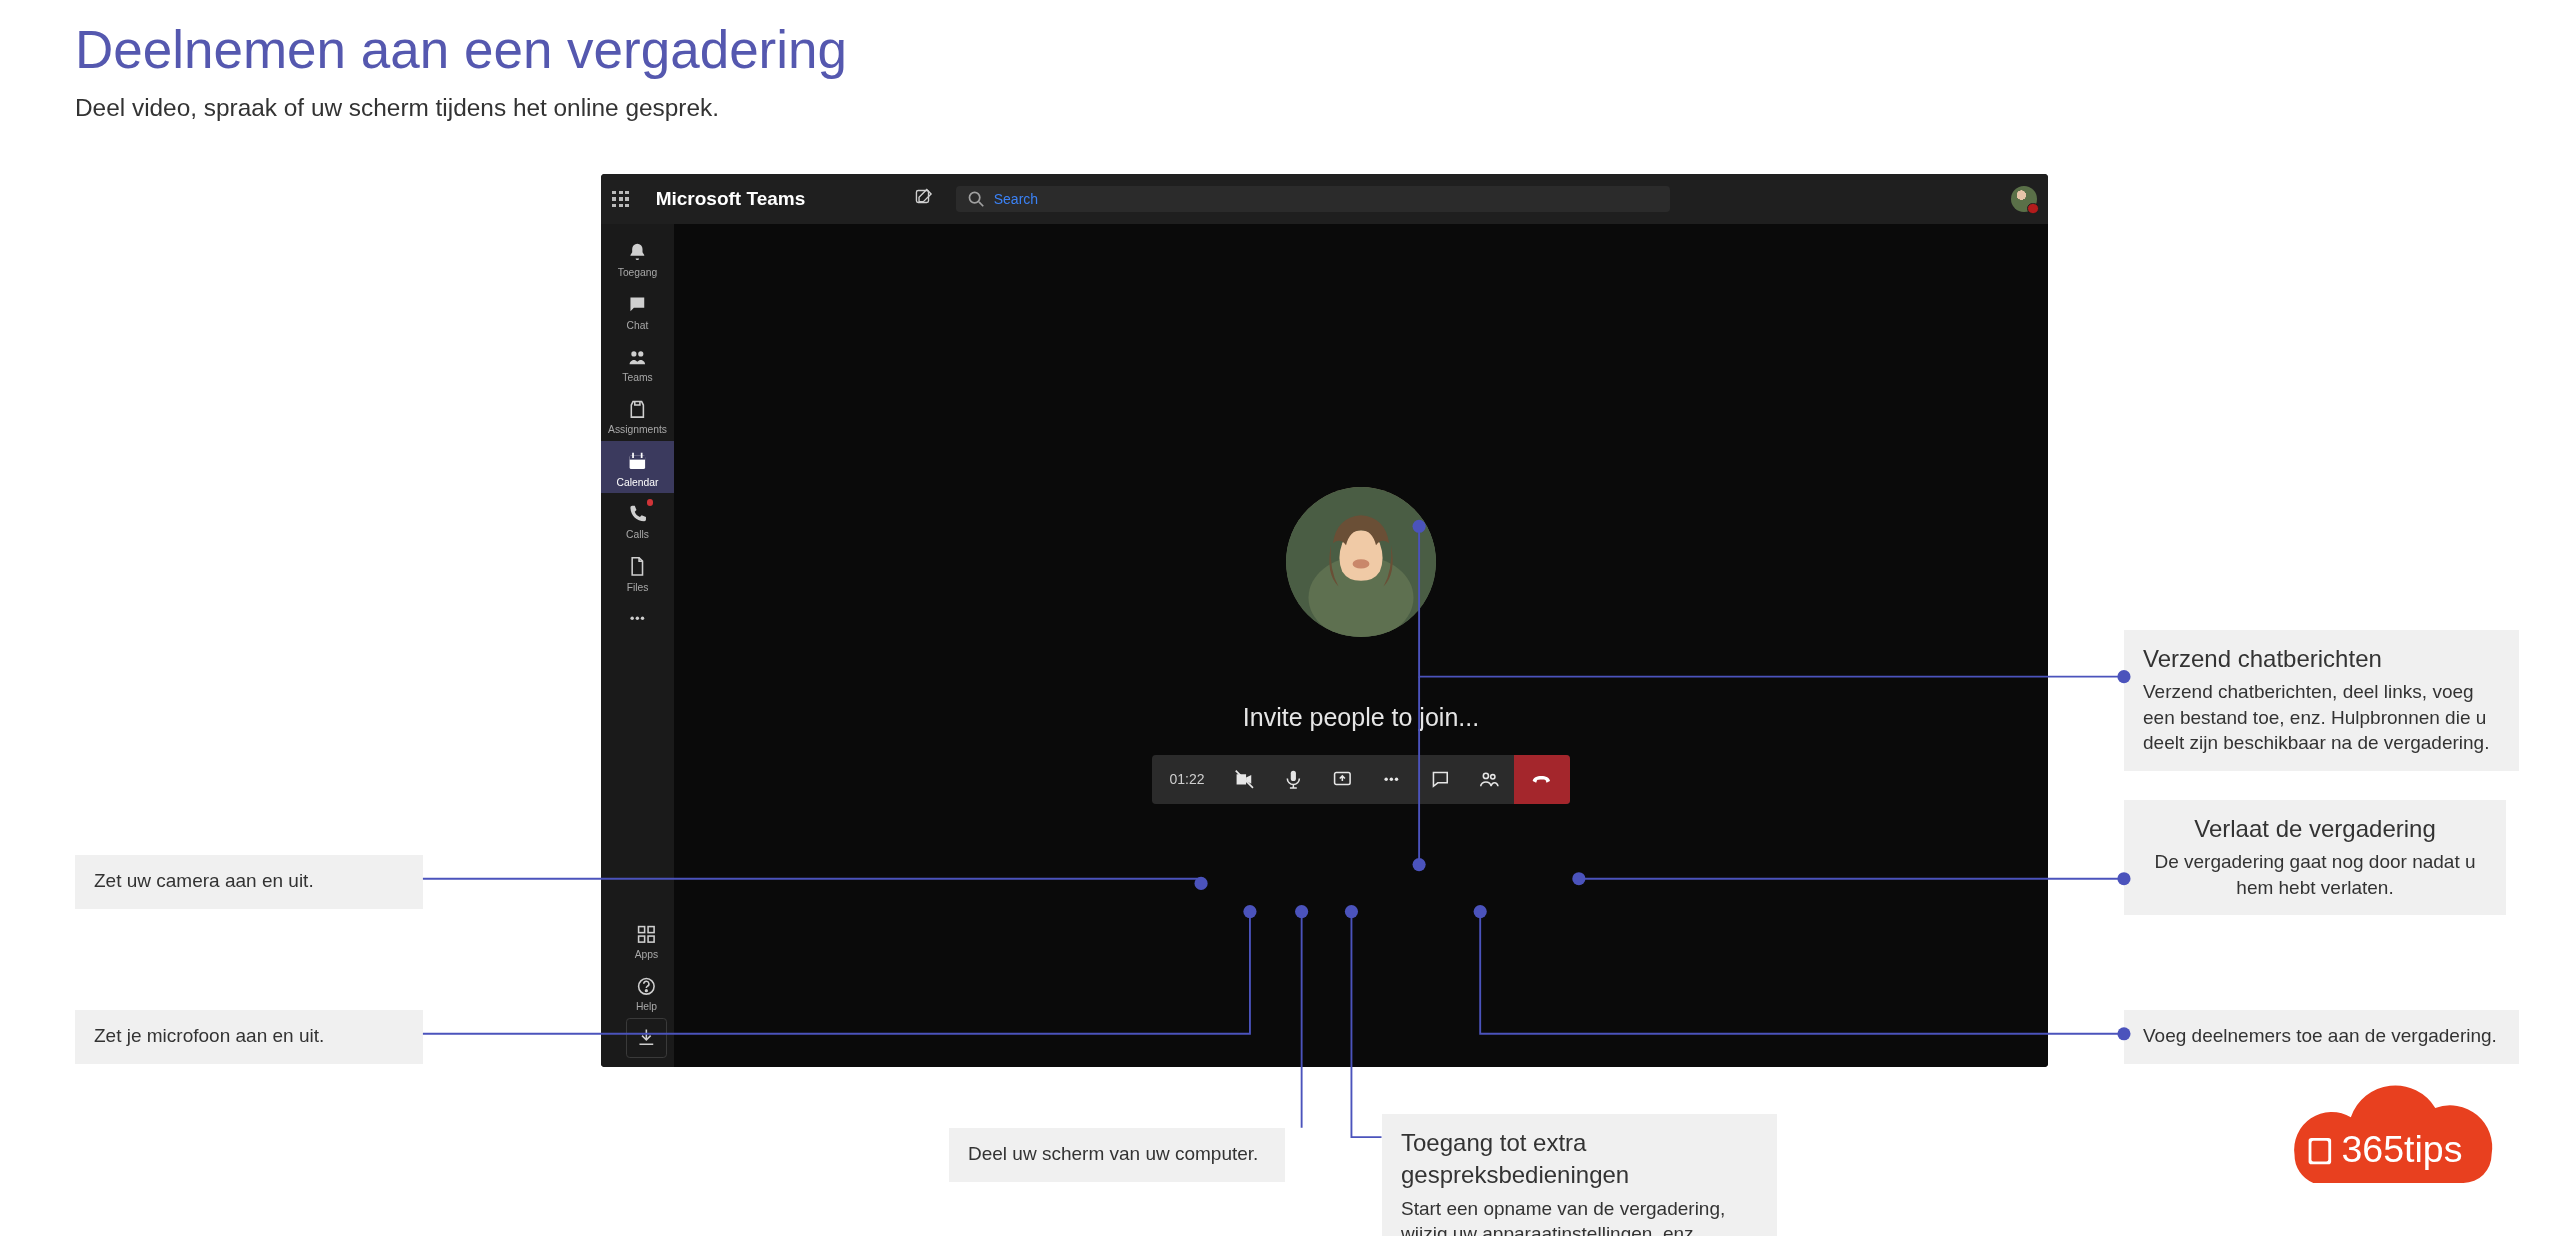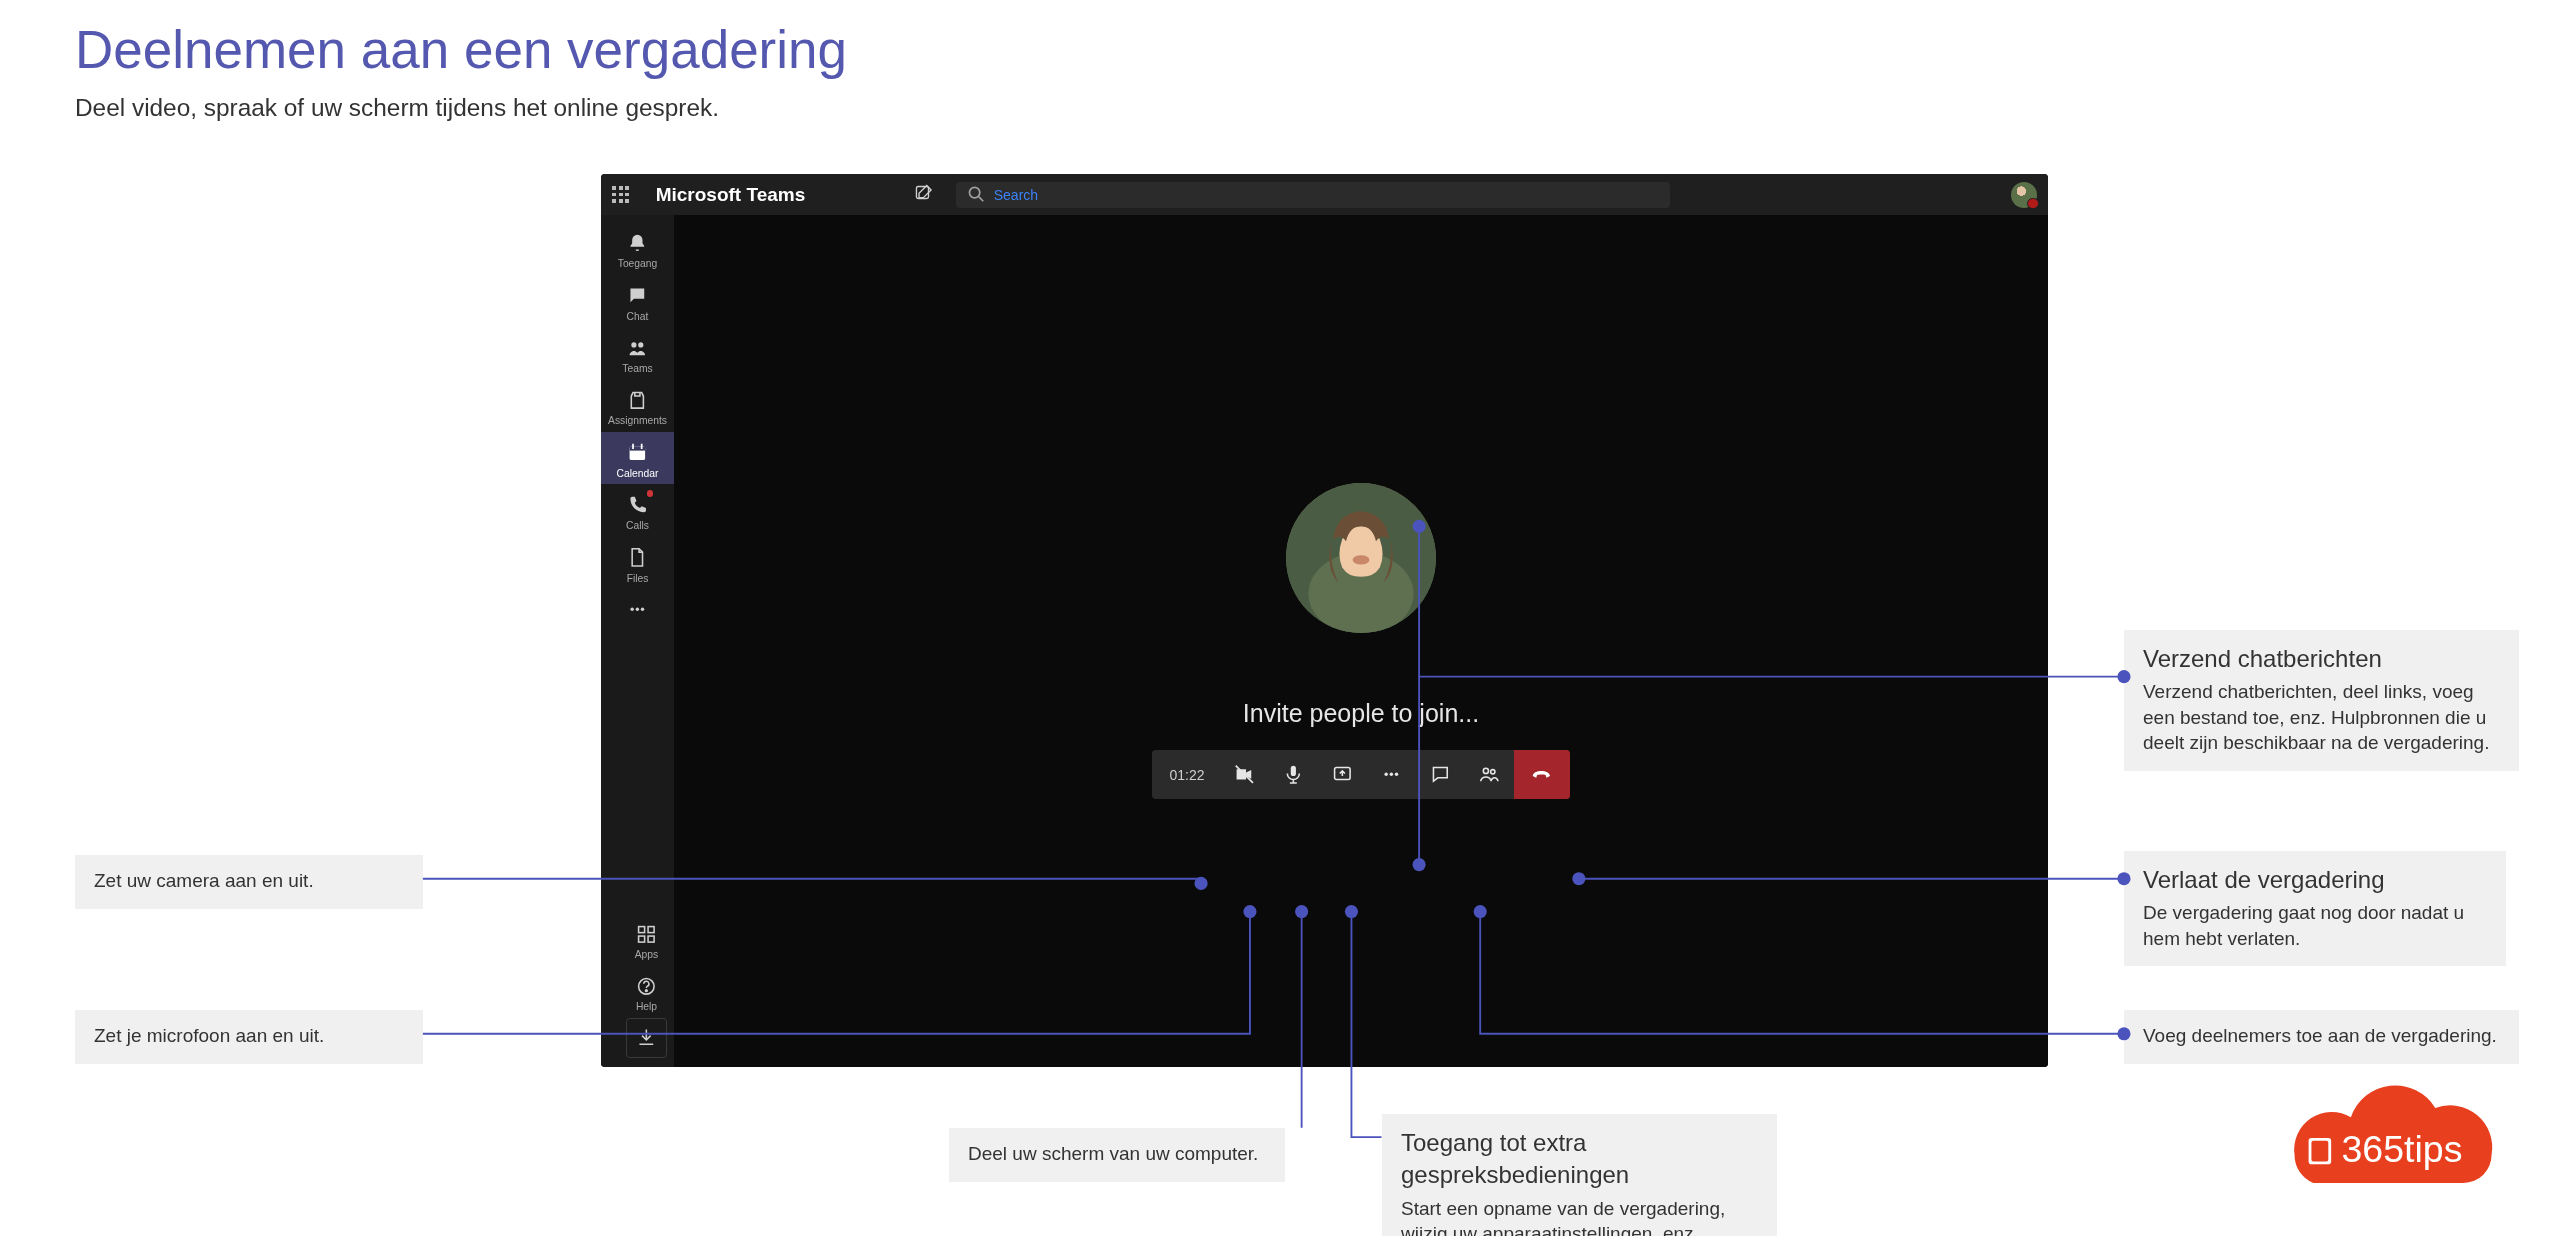--- a/index.html
+++ b/index.html
@@ -37,21 +37,21 @@
     width: 1447px;
     height: 893px;
     background: #101010;
     border-radius: 3.8px;
     overflow: hidden;
     display: flex;
     flex-direction: column;
   }
 
   .teams-titlebar {
-    height: 41px;
+    height: 50px;
     background: #1f1f1f;
     display: flex;
     align-items: center;
     padding: 0 11.3px;
     gap: 22.6px;
   }
   .waffle-icon {
     width: 17px; height: 17px;
     display: grid;
     grid-template-columns: repeat(3, 3.8px);
@@ -453,21 +453,21 @@
 <div class="callout" style="left:1382px; top:1114px; width:395px; height:122px; overflow:hidden;">
   <div class="callout-title">Toegang tot extra gespreksbedieningen</div>
   <div>Start een opname van de vergadering, wijzig uw apparaatinstellingen, enz.</div>
 </div>
 
 <div class="callout" style="left:2124px; top:630px; width:395px;">
   <div class="callout-title">Verzend chatberichten</div>
   <div>Verzend chatberichten, deel links, voeg een bestand toe, enz.  Hulpbronnen die u deelt zijn beschikbaar na de vergadering.</div>
 </div>
 
-<div class="callout" style="left:2124px; top:851px; width:382px;">
+<div class="callout" style="left:2124px; top:800px; width:382px;text-align:center;">
   <div class="callout-title">Verlaat de vergadering</div>
   <div>De vergadering gaat nog door nadat u hem hebt verlaten.</div>
 </div>
 
 <div class="callout" style="left:2124px; top:1010px; width:395px;">
   <span>Voeg deelnemers toe aan de vergadering.</span>
 </div>
 
 <svg class="connectors" viewBox="0 0 2741 1329" width="2576" height="1249">
 

